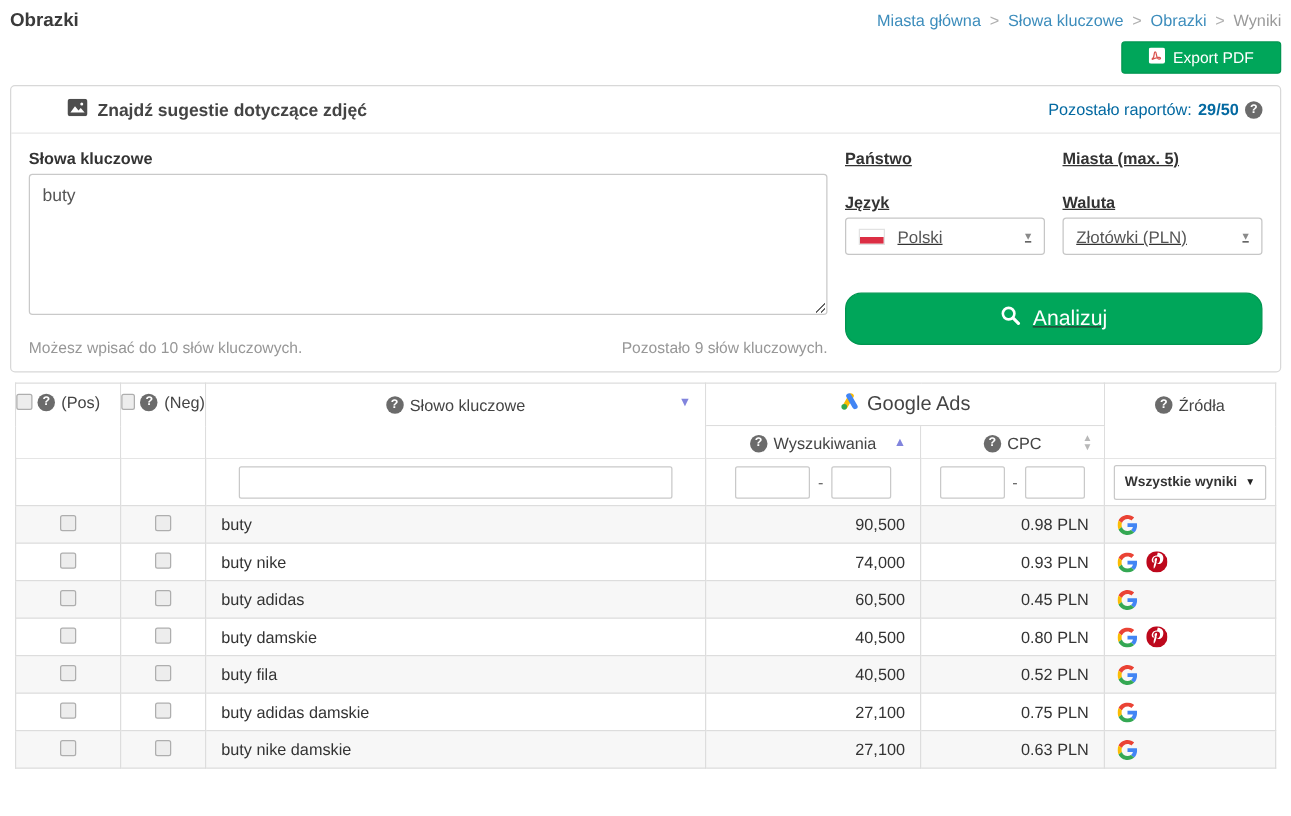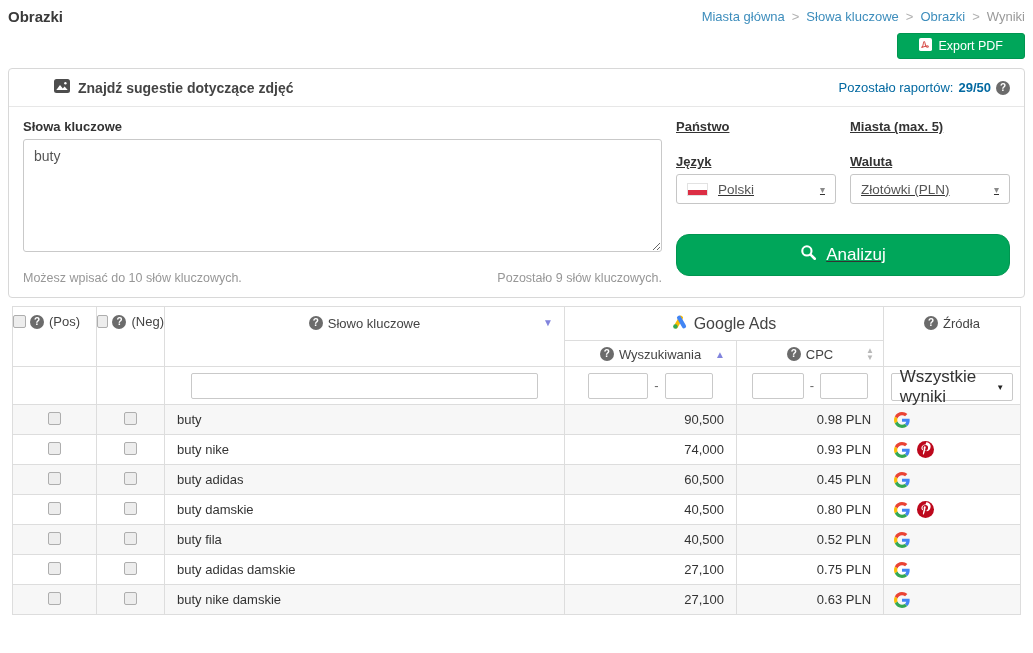--- a/index.html
+++ b/index.html
@@ -116,22 +116,22 @@
   tr.filters th { height: 38px; text-align: center; }
   .filter-input {
     border: 1px solid #c9c9c9; border-radius: 2px; height: 26px; outline: none;
     font-family: "Liberation Sans", sans-serif; font-size: 13px; padding: 0 6px;
   }
   .kw-filter { width: 87%; }
   .range-wrap { display: inline-flex; align-items: center; gap: 6px; justify-content: center; color: #666; }
   .range-min { width: 60px; } .range-max { width: 48px; }
   .src-select {
     width: 90%; height: 28px; border: 1px solid #c9c9c9; border-radius: 2px; background: #fff;
-    display: inline-flex; align-items: center; padding: 0 8px; font-size: 17px; color: #333;
-    cursor: pointer; text-align: left;
+    display: inline-flex; align-items: center; padding: 0 8px; font-size: 11px; color: #333;
+    cursor: pointer; text-align: left; font-weight: bold;
   }
   .src-select .sel-arrow { margin-left: auto; font-size: 8px; color: #222; }
   .src-select .sel-arrow::before { content: "▼"; }
 
   tbody td { height: 30px; color: #333; }
   tbody tr.odd td { background: #f7f7f7; }
   td.cell-check { text-align: center; }
   td.cell-kw { padding-left: 12px; font-size: 13px; }
   td.cell-num { text-align: right; padding-right: 12px; }
   td.cell-src { padding-left: 10px; }

